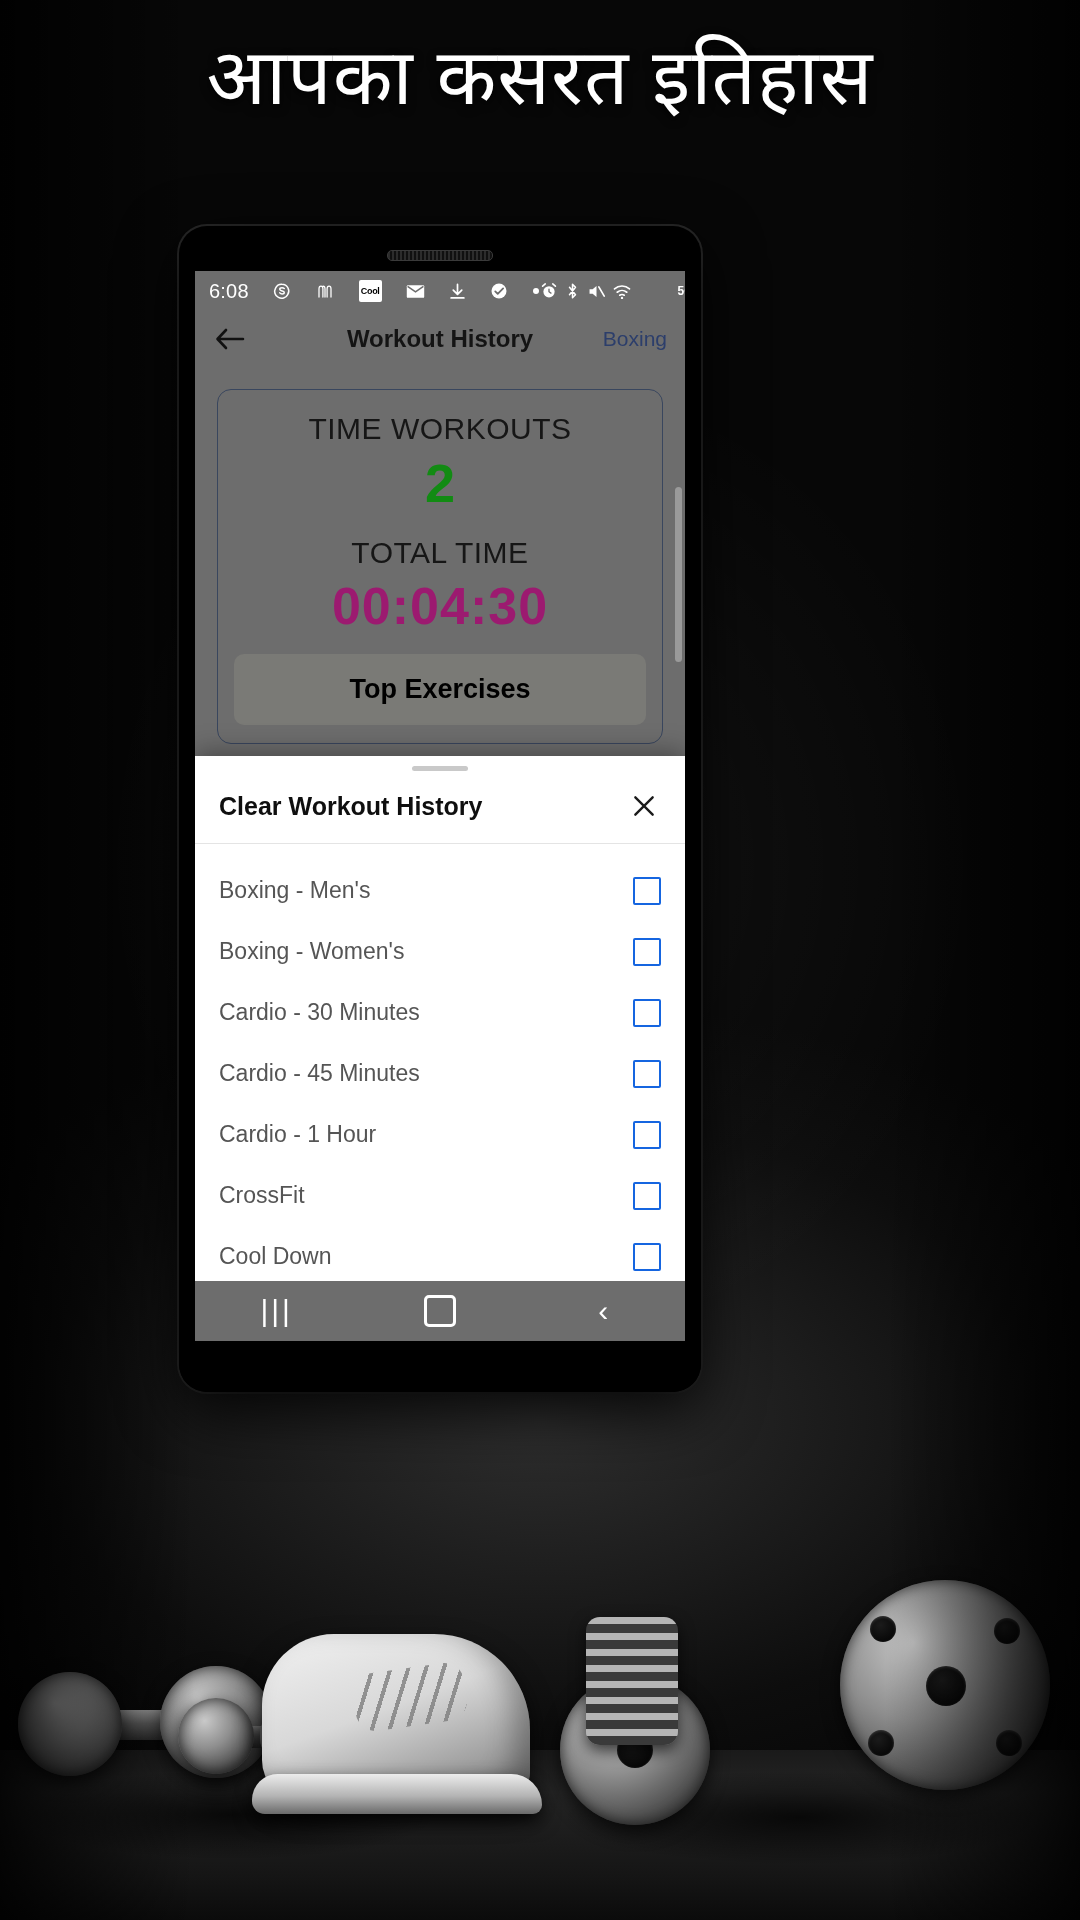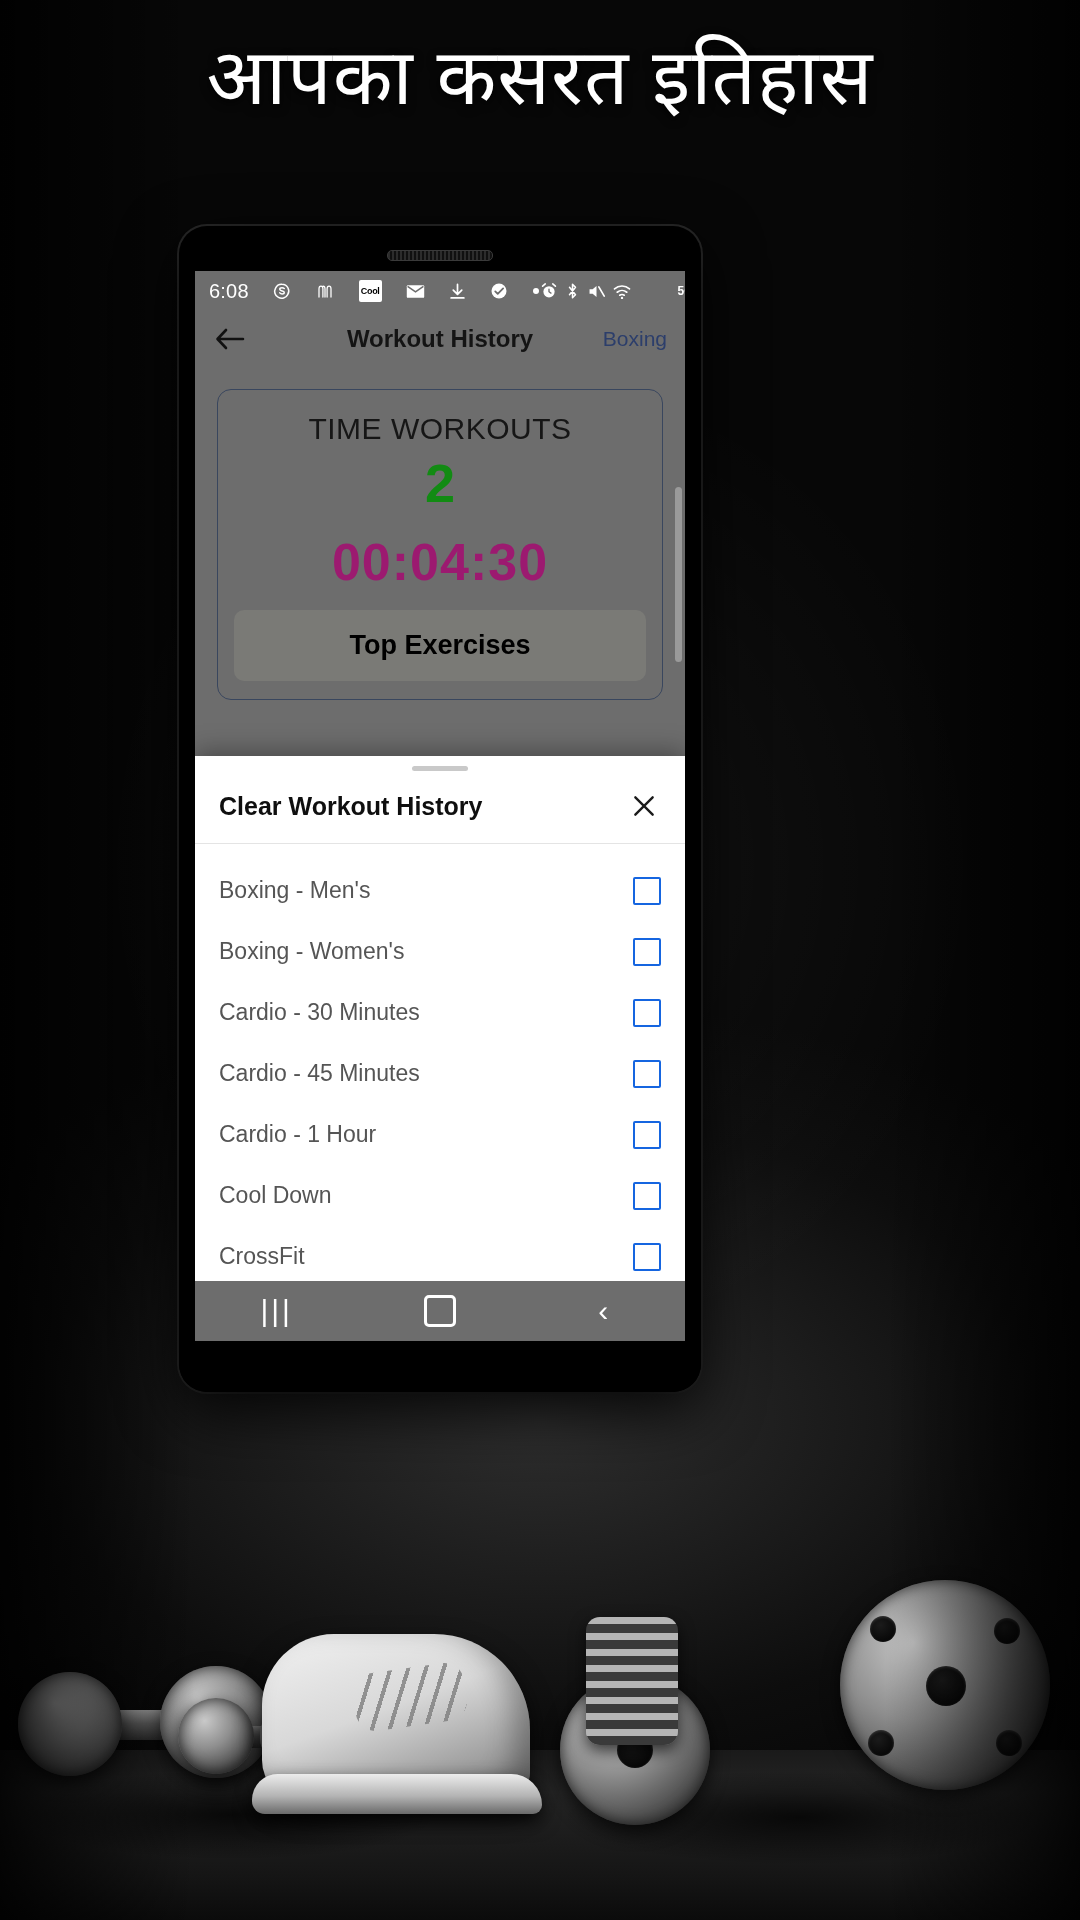--- a/index.html
+++ b/index.html
@@ -121,21 +121,21 @@
     padding:22px 16px 18px 16px;
     text-align:center;
   }
   .stat-label{
     font-size:30px;color:#161616;letter-spacing:.5px;
   }
   #stat-workouts{
     font-size:54px;font-weight:bold;color:#128b13;margin:10px 0 26px 0;line-height:1;
   }
   #stat-time{
-    font-size:52px;font-weight:bold;color:#9c1a70;margin-top:26px;line-height:1;letter-spacing:1px;
+    font-size:52px;font-weight:bold;color:#9c1a70;margin-top:10px;line-height:1;letter-spacing:1px;
   }
   #top-exercises{
     margin-top:22px;background:#7a7a76;border-radius:10px;
     padding:20px 0;text-align:center;
     font-size:27px;font-weight:bold;color:#000000;
   }
   #scroll-track{
     position:absolute;right:3px;top:120px;width:7px;height:175px;
     background:#9a9a9a;border-radius:4px;
   }
@@ -368,20 +368,21 @@
           </svg>
       </div>
       <div id="appbar-title">Workout History</div>
       <div id="clear-btn">Boxing</div>
     </div>
 
     <div id="content">
       <div id="stats-card">
         <div class="stat-label">TIME WORKOUTS</div>
         <div id="stat-workouts">2</div>
+        <div class="stat-label">TOTAL TIME</div>
         <div id="stat-time">00:04:30</div>
         <div id="top-exercises">Top Exercises</div>
       </div>
       <div id="scroll-track"></div>
     </div>
 
     <div id="sheet">
       <div id="sheet-handle"></div>
       <div id="sheet-head">
         <div id="sheet-title">Clear Workout History</div>
@@ -406,25 +407,25 @@
           </div>
           <div class="row">
             <div class="row-label">Cardio - 45 Minutes</div>
             <div class="cbox"></div>
           </div>
           <div class="row">
             <div class="row-label">Cardio - 1 Hour</div>
             <div class="cbox"></div>
           </div>
           <div class="row">
+            <div class="row-label">CrossFit</div>
+            <div class="cbox"></div>
+          </div>
+          <div class="row">
             <div class="row-label">Cool Down</div>
-            <div class="cbox"></div>
-          </div>
-          <div class="row">
-            <div class="row-label">CrossFit</div>
             <div class="cbox"></div>
           </div>
         </div>
     </div>
 
     <div id="navbar">
       <div class="nav-btn">
         <span id="nav-recents">|||</span>
       </div>
       <div class="nav-btn">

